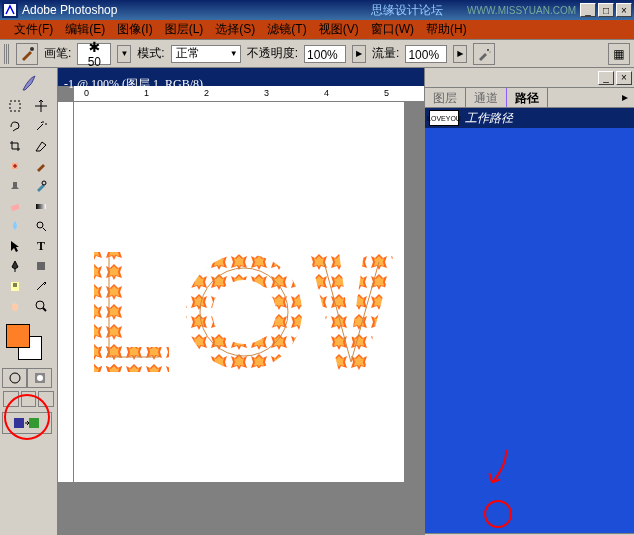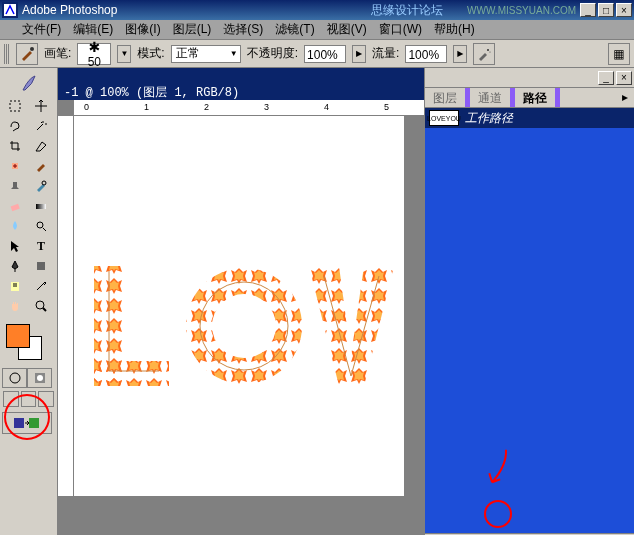--- a/index.html
+++ b/index.html
@@ -4,21 +4,21 @@
 <style>
 *{margin:0;padding:0;box-sizing:border-box;font-family:"Microsoft YaHei",SimSun,sans-serif;font-size:12px}
 body{background:#fff;width:634px;height:535px;overflow:hidden;position:relative}
 .titlebar{background:linear-gradient(#0a246a,#3a6ea5);color:#fff;height:20px;display:flex;align-items:center;padding:0 2px}
 .titlebar .icon{width:16px;height:16px;background:#0a246a;margin-right:4px;display:inline-flex;align-items:center;justify-content:center}
 .titlebar .title{flex:1;font-weight:normal}
 .titlebar .subtitle{color:#9cf;margin-right:24px}
 .titlebar .watermark{color:#7a9;font-size:10px;margin-right:4px}
 .winbtns{display:flex;gap:2px}
 .winbtn{width:16px;height:14px;background:#d4d0c8;border:1px solid #fff;border-right-color:#404040;border-bottom-color:#404040;font-size:10px;display:flex;align-items:center;justify-content:center;color:#000}
-.menubar{background:#a3a3a3;height:20px;display:flex;align-items:center;padding:0 16px;border-bottom:1px solid #808080}
+.menubar{background:#c2410c;height:20px;display:flex;align-items:center;padding:0 8px;border-bottom:1px solid #808080}
 .menuitem{padding:2px 6px;cursor:pointer}
 .optbar{background:#d4d0c8;height:28px;display:flex;align-items:center;padding:0 4px;gap:6px;border-bottom:1px solid #808080}
 .optbar .grip{width:6px;height:20px;background:repeating-linear-gradient(90deg,#808080 0 1px,transparent 1px 2px)}
 .opticon{width:22px;height:22px;border:1px solid #808080;display:flex;align-items:center;justify-content:center;background:#d4d0c8}
 .optlabel{color:#000}
 .brushprev{width:34px;height:22px;border:1px solid #808080;background:#fff;display:flex;flex-direction:column;align-items:center;justify-content:center;font-size:10px}
 .dropdown{border:1px solid #808080;background:#fff;height:18px;display:flex;align-items:center;padding:0 14px 0 4px;position:relative}
 .dropdown::after{content:"▼";position:absolute;right:2px;font-size:8px;color:#000}
 .numfield{border:1px solid #808080;background:#fff;height:18px;width:42px;padding:0 2px;display:flex;align-items:flex-end}
 .arrowbtn{width:14px;height:18px;background:#d4d0c8;border:1px solid #808080;display:flex;align-items:center;justify-content:center;font-size:8px}
@@ -29,32 +29,32 @@
 .swatches{margin-top:8px;position:relative;height:40px}
 .swatch-fg{width:24px;height:24px;background:#ff7f27;border:1px solid #000;position:absolute;top:0;left:4px}
 .swatch-bg{width:24px;height:24px;background:#fff;border:1px solid #000;position:absolute;top:12px;left:16px}
 .circle-anno{position:absolute;border:2px solid red;border-radius:50%;pointer-events:none}
 .quickmask{display:flex;margin-top:4px}
 .qm{width:25px;height:20px;border:1px solid #808080;background:#d4d0c8;display:flex;align-items:center;justify-content:center}
 .screenmodes{display:flex;margin-top:2px}
 .sm{width:16px;height:16px;border:1px solid #808080;background:#d4d0c8;margin:1px}
 .jump{width:50px;height:22px;border:1px solid #808080;background:#d4d0c8;margin-top:4px;display:flex;align-items:center;justify-content:center}
 .docarea{flex:1;background:#808080;position:relative;overflow:hidden}
-.doctitle{background:#0a246a;color:#fff;height:18px;padding:16px 6px;font-family:Liberation Mono, monospace}
+.doctitle{background:#0a246a;color:#fff;height:18px;padding:8px 6px;font-family:Liberation Serif, serif}
 .rulers-h{height:16px;background:#fff;border-bottom:1px solid #808080;position:relative;margin-left:16px}
 .rulers-h .tick{position:absolute;font-size:9px;top:2px}
 .canvaswrap{display:flex;height:380px}
 .rulers-v{width:16px;background:#fff;border-right:1px solid #808080}
 .canvas{background:#fff;width:330px;height:380px;position:relative}
 .lov{position:absolute;top:140px;left:10px;width:310px;height:140px}
 .panels{width:210px;background:#d4d0c8;border-left:1px solid #808080;position:relative}
 .panel-header{background:#d4d0c8;height:20px;display:flex;align-items:center;border-bottom:1px solid #808080}
 .panel-header .winbtns{margin-left:auto;margin-right:2px}
 .tabs{display:flex;background:#d4d0c8;height:20px;border-bottom:1px solid #808080}
-.tab{padding:2px 8px;border-right:5px solid #8b5cf6;cursor:pointer;color:#666}
+.tab{padding:2px 8px;border-right:1px solid #8b5cf6;cursor:pointer;color:#666}
 .tab.active{background:#d4d0c8;color:#000;font-weight:bold}
 .pathlist{background:#1d4ed8;height:480px;overflow:auto}
 .pathitem{background:#0a246a;color:#fff;height:20px;display:flex;align-items:center;padding:0 4px;gap:6px}
 .pathitem .thumb{width:30px;height:16px;background:#fff;border:1px solid #000;font-size:7px;display:flex;align-items:center;justify-content:center;color:#000}
 .panel-footer{position:absolute;bottom:0;left:0;right:0;height:22px;background:#d4d0c8;border-top:1px solid #808080;display:flex;align-items:center;justify-content:flex-end;gap:8px;padding:0 8px}
 .arrow-anno{position:absolute;color:red;font-size:24px;pointer-events:none;transform:rotate(15deg)}
 </style>
 </head>
 <body>
 

